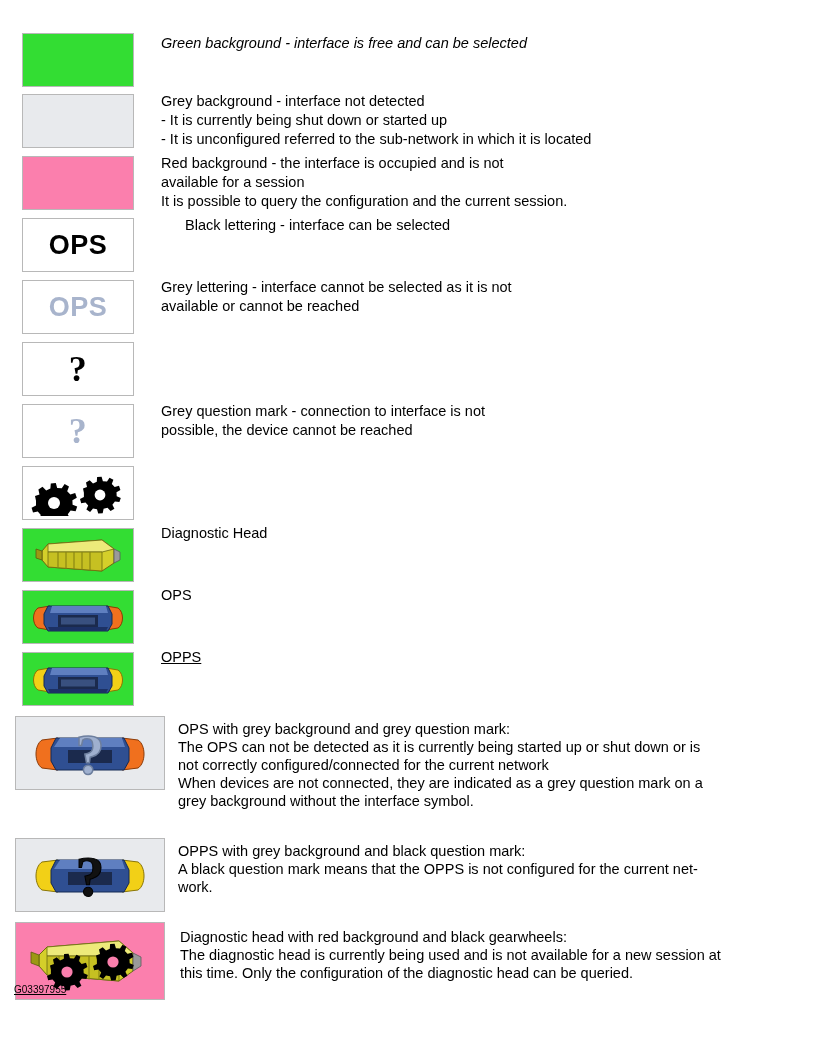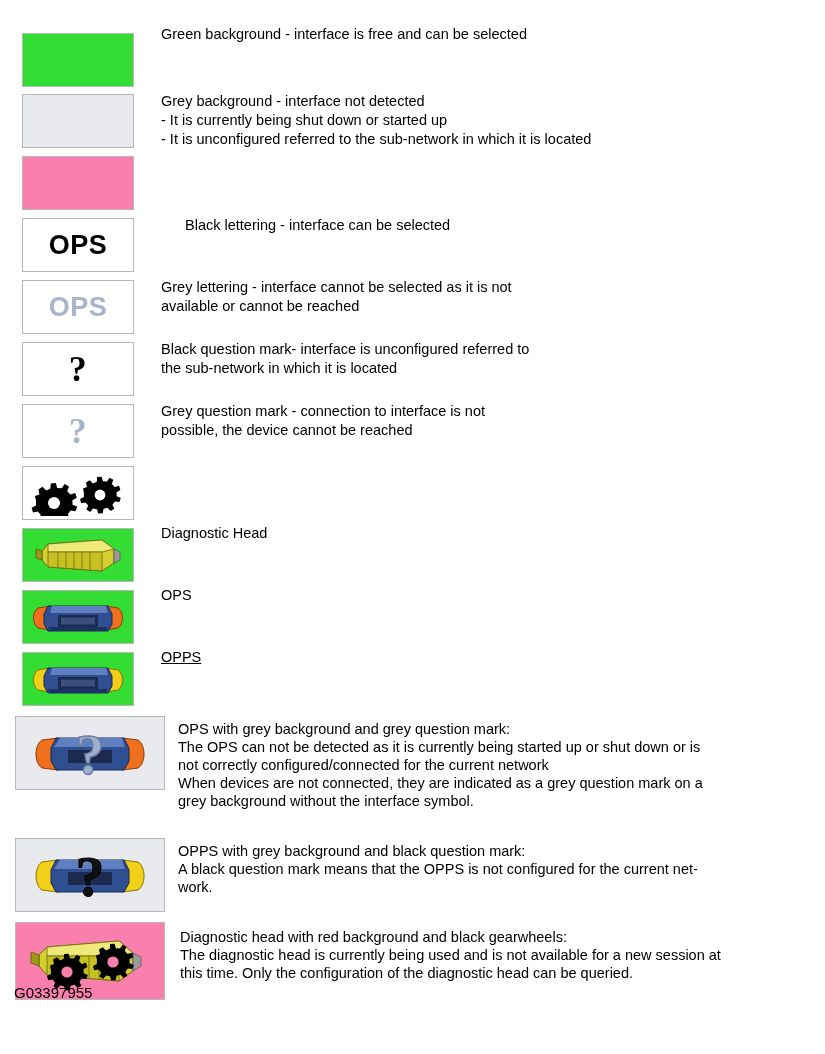--- a/index.html
+++ b/index.html
@@ -54,65 +54,67 @@
     line-height: 19px;
     color: #000;
     white-space: pre-line;
   }
   .text.tight { line-height: 18px; }
 
   .caption {
     position: absolute;
     left: 14px;
     top: 984px;
-    font-size: 15px;
+    font-size: 10px;
     color: #000;
+    text-decoration: underline;
   }
 
   
   .icon-wrap {
     width: 100%;
     height: 100%;
     display: flex;
     align-items: center;
     justify-content: center;
   }
   svg { display: block; }
 </style>
 </head>
 <body>
 
 <div class="page">
 
   <div class="cell green" style="left:22px; top:33px; width:112px; height:54px;"></div>
-  <div class="text" style="left:161px; top:25px; width:640px;">Green background - interface is free and can be selected</div>
+  <div class="text" style="left:161px; top:34px; width:640px;font-style:italic;">Green background - interface is free and can be selected</div>
 
   <div class="cell grey" style="left:22px; top:94px; width:112px; height:54px;"></div>
   <div class="text" style="left:161px; top:92px; width:640px;">Grey background - interface not detected
 - It is currently being shut down or started up
 - It is unconfigured referred to the sub-network in which it is located</div>
 
   <div class="cell red" style="left:22px; top:156px; width:112px; height:54px;"></div>
+  <div class="text" style="left:161px; top:154px; width:640px;">Red background - the interface is occupied and is not
+available for a session
+It is possible to query the configuration and the current session.</div>
 
   <div class="cell white" style="left:22px; top:218px; width:112px; height:54px;">
     <div class="lettering ops-black">OPS</div>
   </div>
   <div class="text" style="left:161px; top:216px; width:640px;margin-left:24px;">Black lettering - interface can be selected</div>
 
   <div class="cell white" style="left:22px; top:280px; width:112px; height:54px;">
     <div class="lettering ops-grey">OPS</div>
   </div>
   <div class="text" style="left:161px; top:278px; width:640px;">Grey lettering - interface cannot be selected as it is not
 available or cannot be reached</div>
 
   <div class="cell white" style="left:22px; top:342px; width:112px; height:54px;">
     <div class="lettering q-black">?</div>
   </div>
-  <div class="text" style="left:161px; top:340px; width:640px;">Black question mark- interface is unconfigured referred to
-the sub-network in which it is located</div>
 
   <div class="cell white" style="left:22px; top:404px; width:112px; height:54px;">
     <div class="lettering q-grey">?</div>
   </div>
   <div class="text" style="left:161px; top:402px; width:640px;">Grey question mark - connection to interface is not
 possible, the device cannot be reached</div>
 
   <div class="cell white" style="left:22px; top:466px; width:112px; height:54px;">
     <div class="icon-wrap">
       <svg width="100" height="46" viewBox="0 0 100 46">

